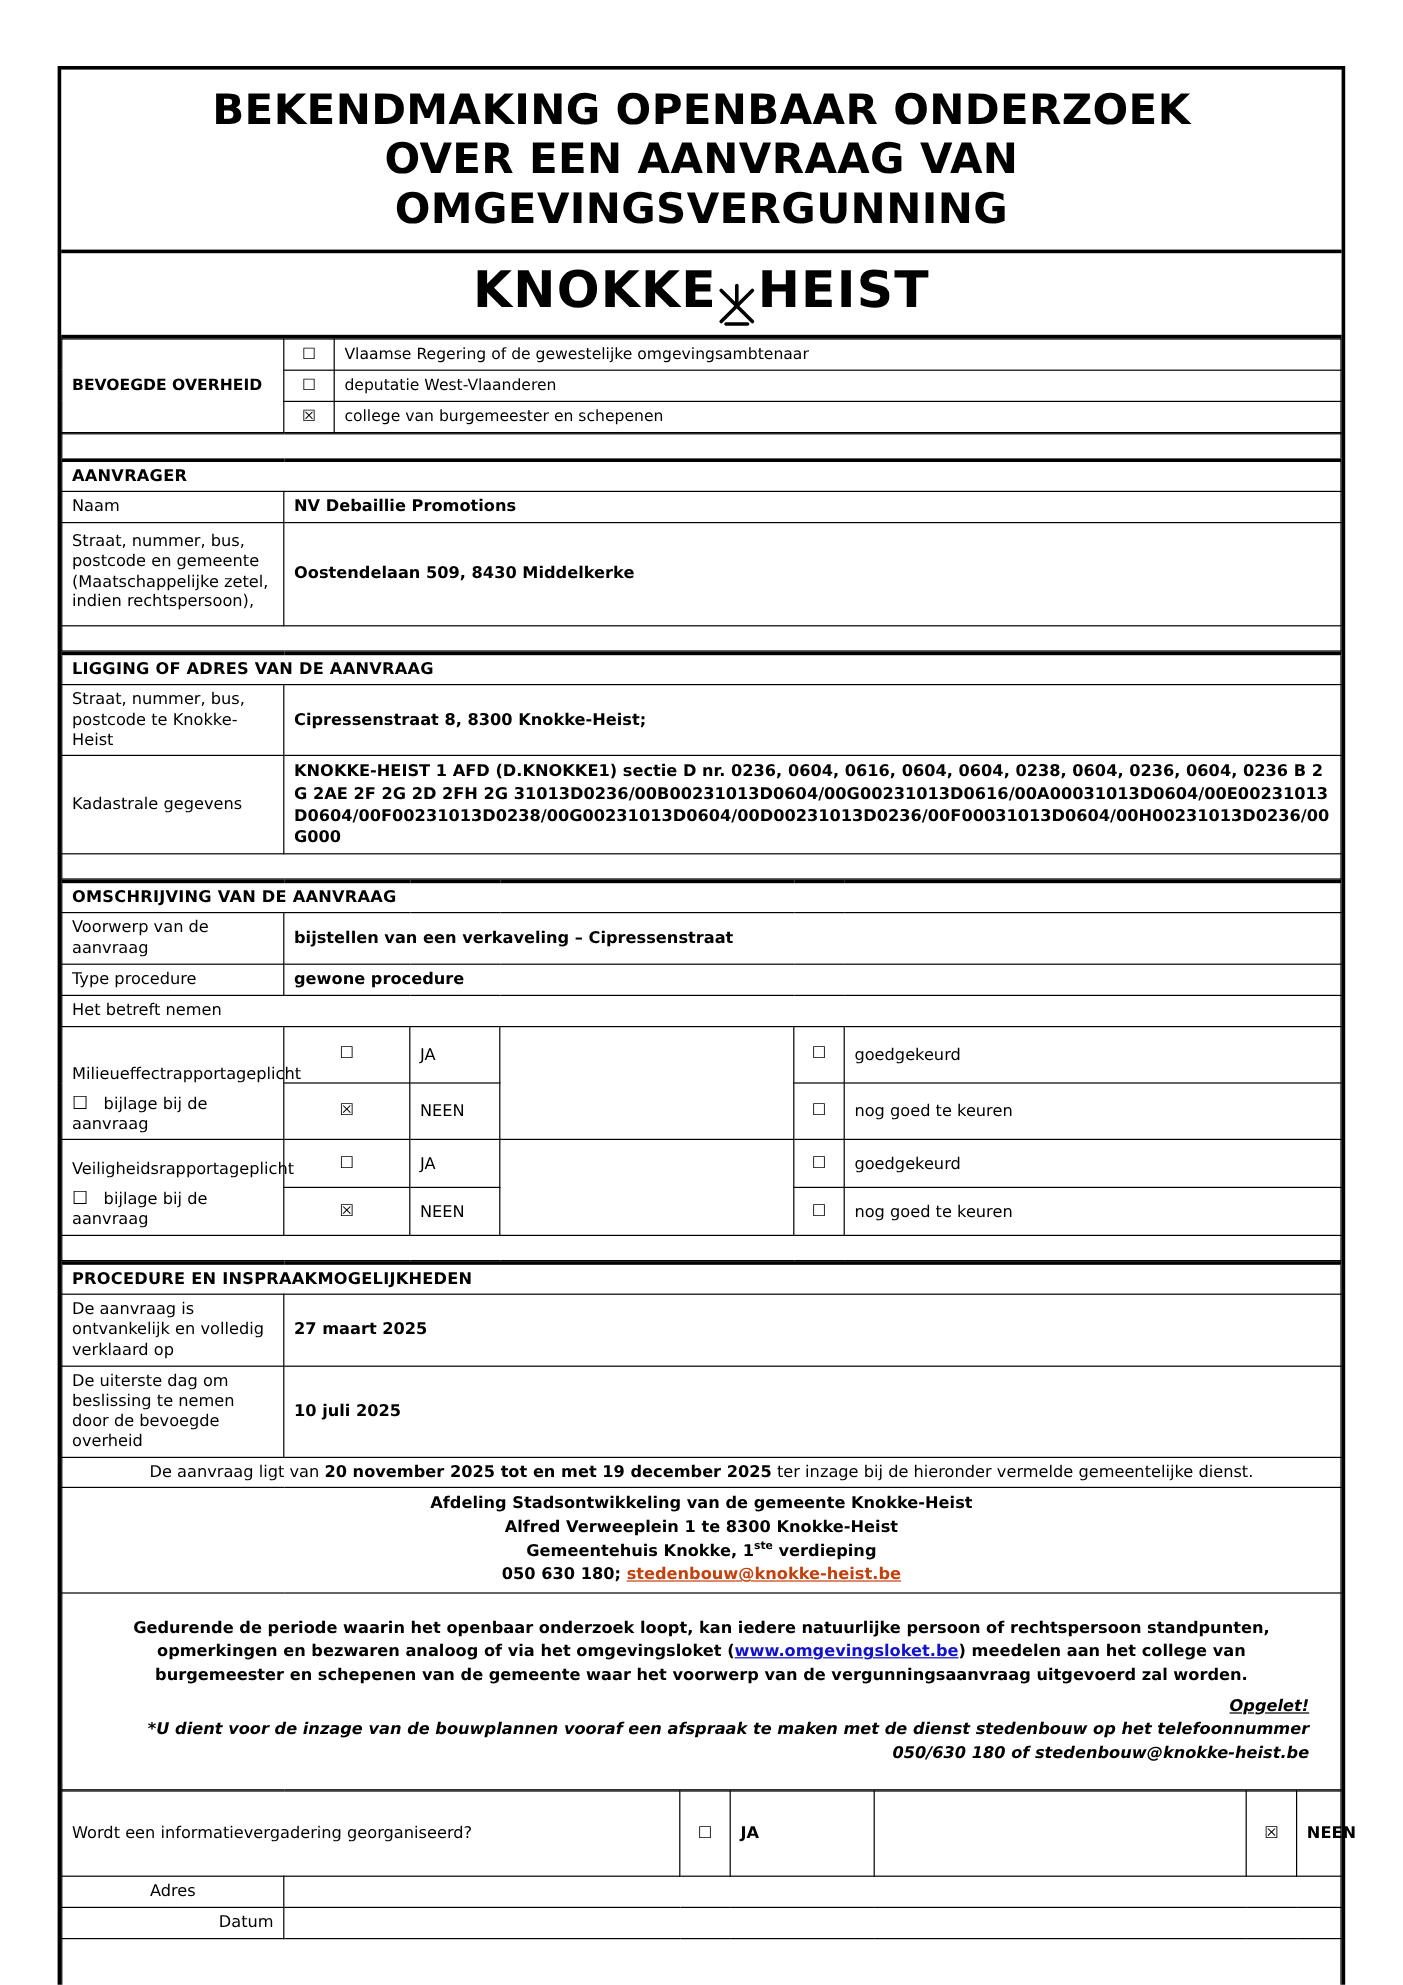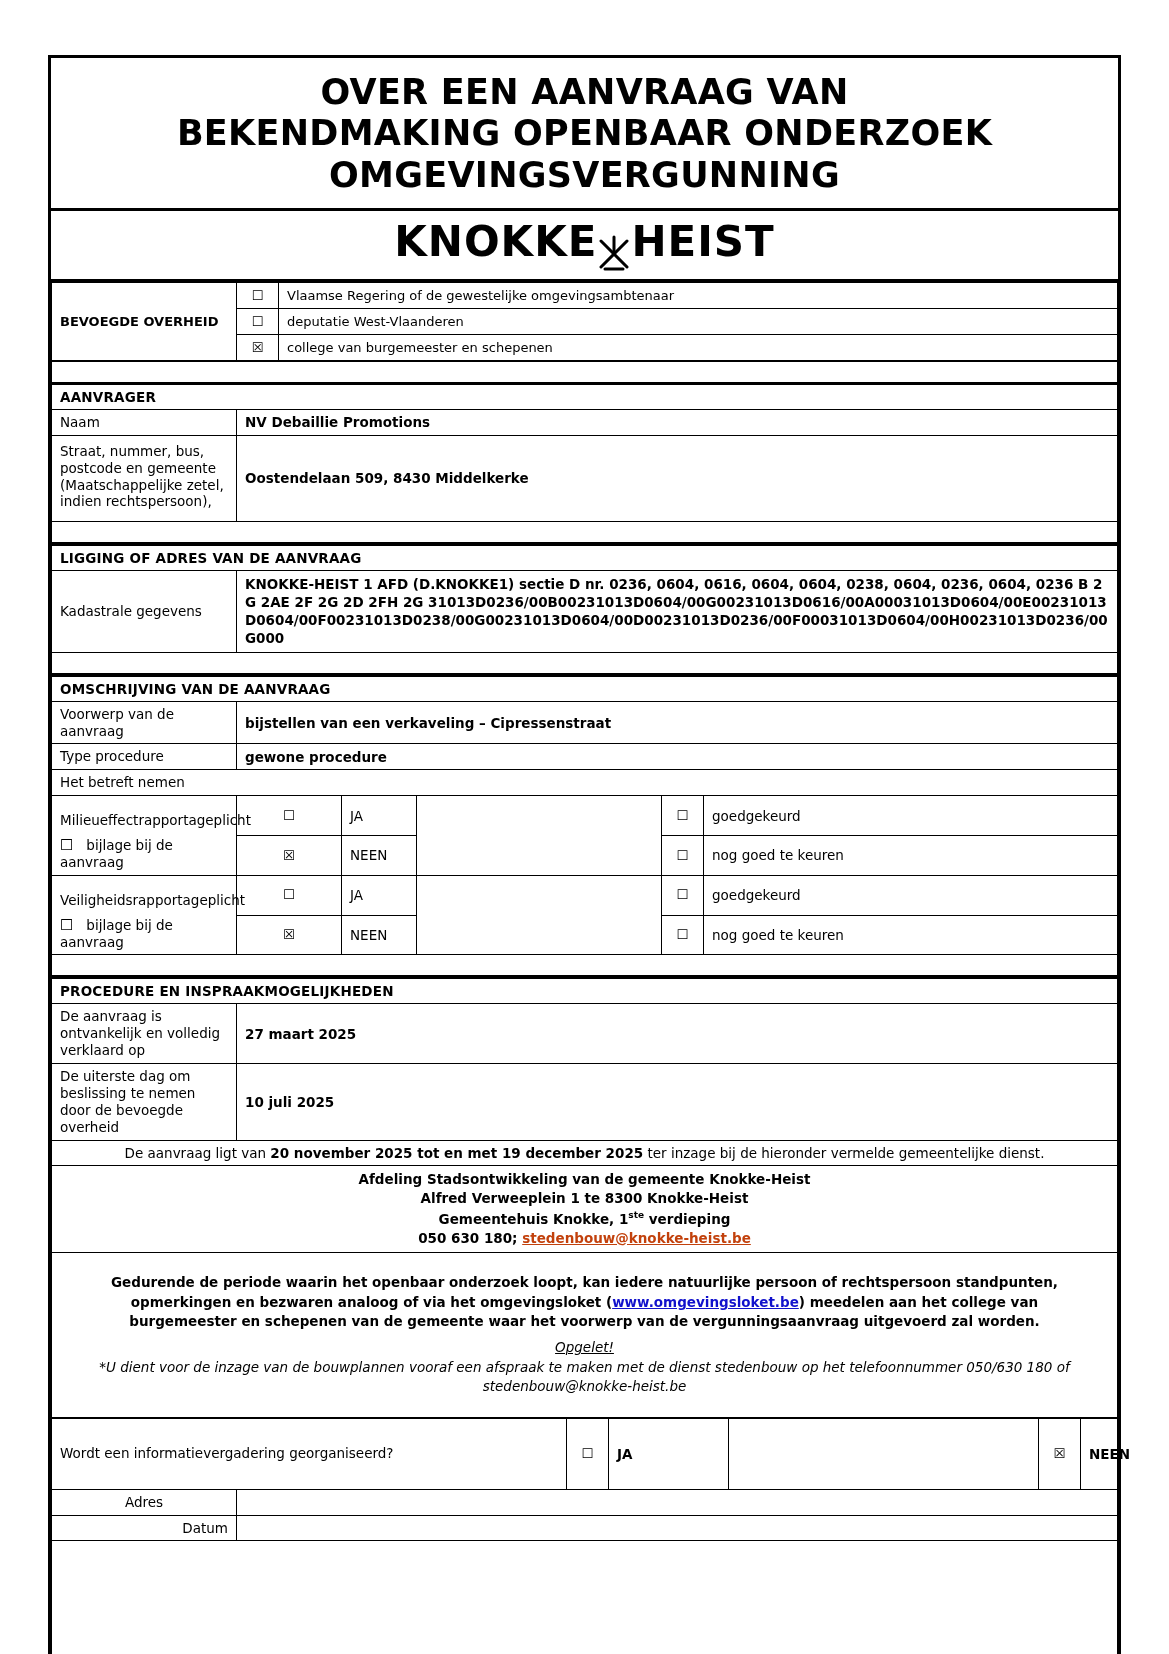--- a/index.html
+++ b/index.html
@@ -123,40 +123,40 @@
     padding: 8px 10px;
   }
   .notice {
     text-align: center;
     font-weight: bold;
     font-size: 13.5px;
     line-height: 1.45;
     padding: 8px 14px 4px 14px;
   }
   .opgelet {
-    font-weight: normal;
+    font-weight: bold;
     font-style: italic;
     font-size: 13.5px;
     line-height: 1.45;
     padding: 2px 14px 8px 14px;
-    text-align: center;
+    text-align: right;
   }
   .u { text-decoration: underline; }
   .footer-empty { height: 185px; }
   sup { font-size: 9px; vertical-align: super; }
 </style>
 </head>
 <body>
 
 <div class="page">
   <div class="sheet">
 
     <div class="title-box">
+      <div class="title-line">BEKENDMAKING OPENBAAR ONDERZOEK</div>
       <div class="title-line">OVER EEN AANVRAAG VAN</div>
-      <div class="title-line">BEKENDMAKING OPENBAAR ONDERZOEK</div>
       <div class="title-line">OMGEVINGSVERGUNNING</div>
     </div>
 
     <div class="logo-box">
       <span class="logo-text">KNOKKE</span><span class="logo-mark"><svg width="34" height="40" viewBox="0 0 34 40">
             <g stroke="#000" stroke-width="3" fill="none" stroke-linecap="round">
               <path d="M4 6 L30 32"></path>
               <path d="M30 6 L4 32"></path>
               <path d="M17 2 L17 16"></path>
               <path d="M8 34 L26 34"></path>
@@ -216,20 +216,24 @@
     <table class="grid">
       <colgroup>
           <col style="width:185px">
           <col>
         </colgroup>
       <tbody>
           <tr class="sec-head">
         <td colspan="2" class="thick-sep">LIGGING OF ADRES VAN DE AANVRAAG</td>
       </tr>
       <tr>
+        <td class="lbl">Straat, nummer, bus, postcode te Knokke-Heist</td>
+        <td class="val">Cipressenstraat 8, 8300 Knokke-Heist;</td>
+      </tr>
+      <tr>
         <td class="lbl">Kadastrale gegevens</td>
         <td class="kad">KNOKKE-HEIST 1 AFD (D.KNOKKE1) sectie D nr. 0236, 0604, 0616, 0604, 0604, 0238, 0604, 0236, 0604, 0236  B  2G  2AE  2F  2G  2D  2FH  2G 31013D0236/00B00231013D0604/00G00231013D0616/00A00031013D0604/00E00231013D0604/00F00231013D0238/00G00231013D0604/00D00231013D0236/00F00031013D0604/00H00231013D0236/00G000</td>
       </tr>
       <tr class="spacer-row">
             <td colspan="2"></td>
           </tr>
     </tbody>
       </table>
 
     <table class="grid">
@@ -251,21 +255,21 @@
       </tr>
       <tr>
         <td class="lbl">Type procedure</td>
         <td colspan="5" class="val">gewone procedure</td>
       </tr>
       <tr>
         <td colspan="6" class="lbl">Het betreft nemen</td>
       </tr>
 
       <tr>
-        <td rowspan="2" class="lbl" style="vertical-align:top;padding-top:16px">
+        <td rowspan="2" class="lbl" style="vertical-align:top;padding-top:31px">
           <div>Milieueffectrapportageplicht</div>
           <div style="margin-top:8px"><span class="cb">☐</span>&nbsp;&nbsp;&nbsp;<span>bijlage bij de aanvraag</span></div>
         </td>
         <td class="center cb">☐</td>
         <td>JA</td>
         <td rowspan="2"></td>
         <td class="center cb">☐</td>
         <td>goedgekeurd</td>
       </tr>
       <tr>

